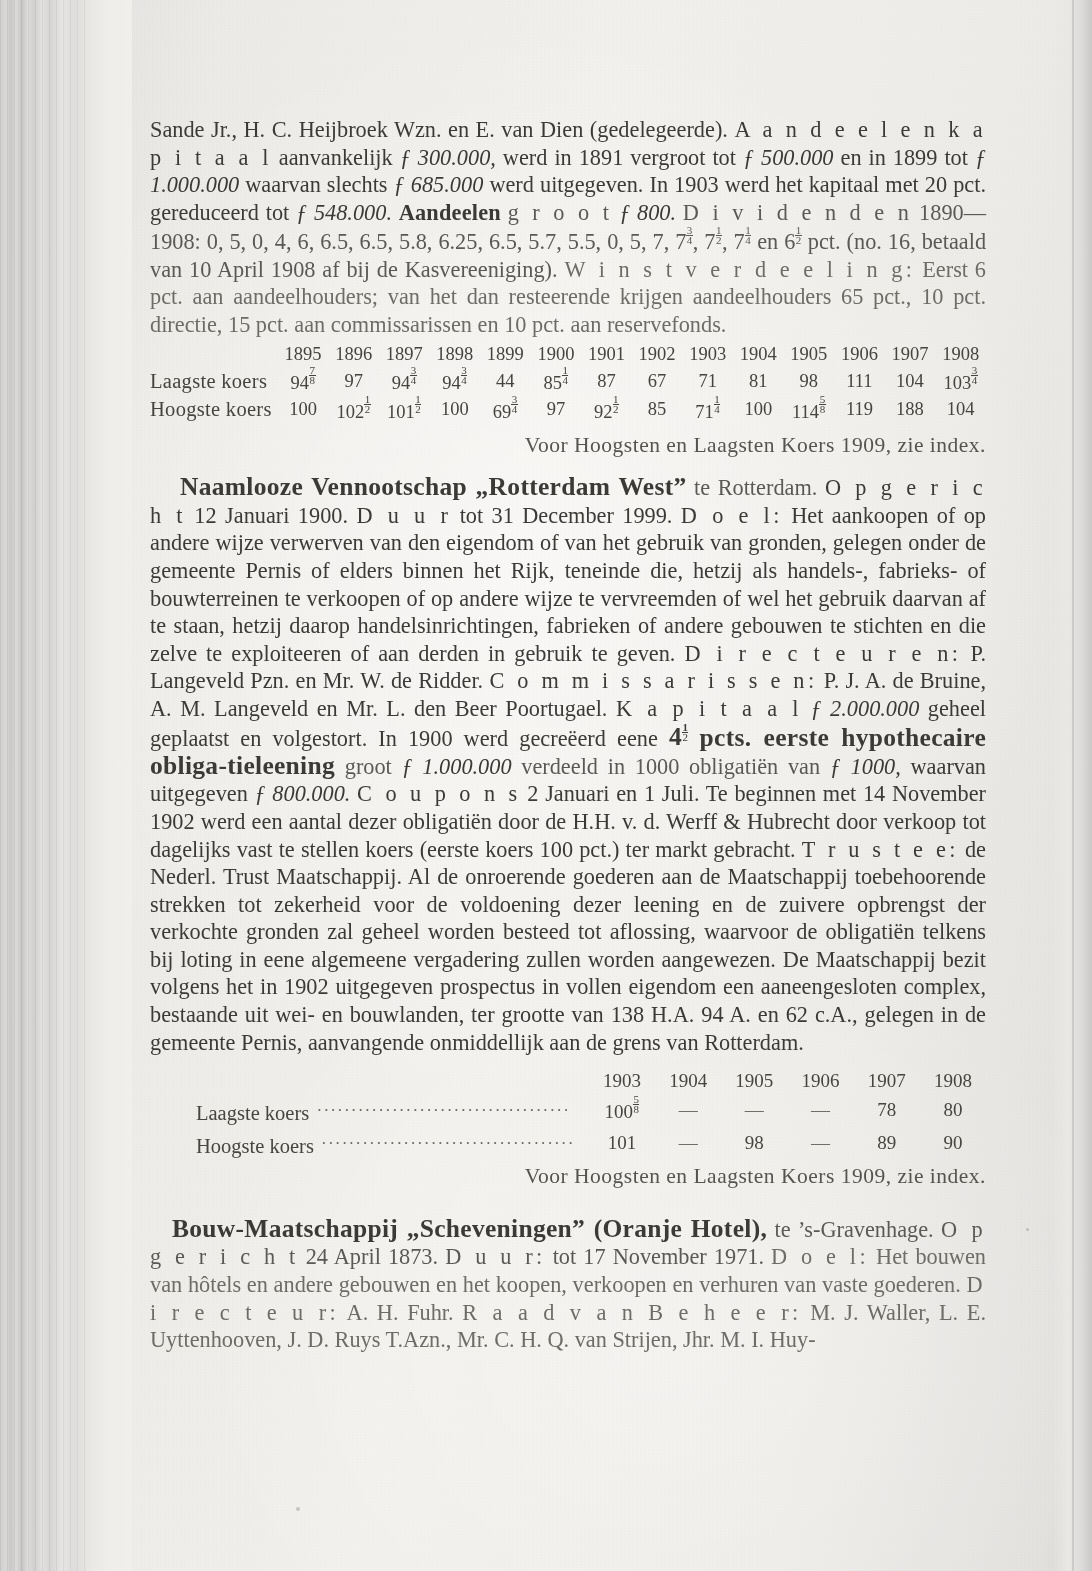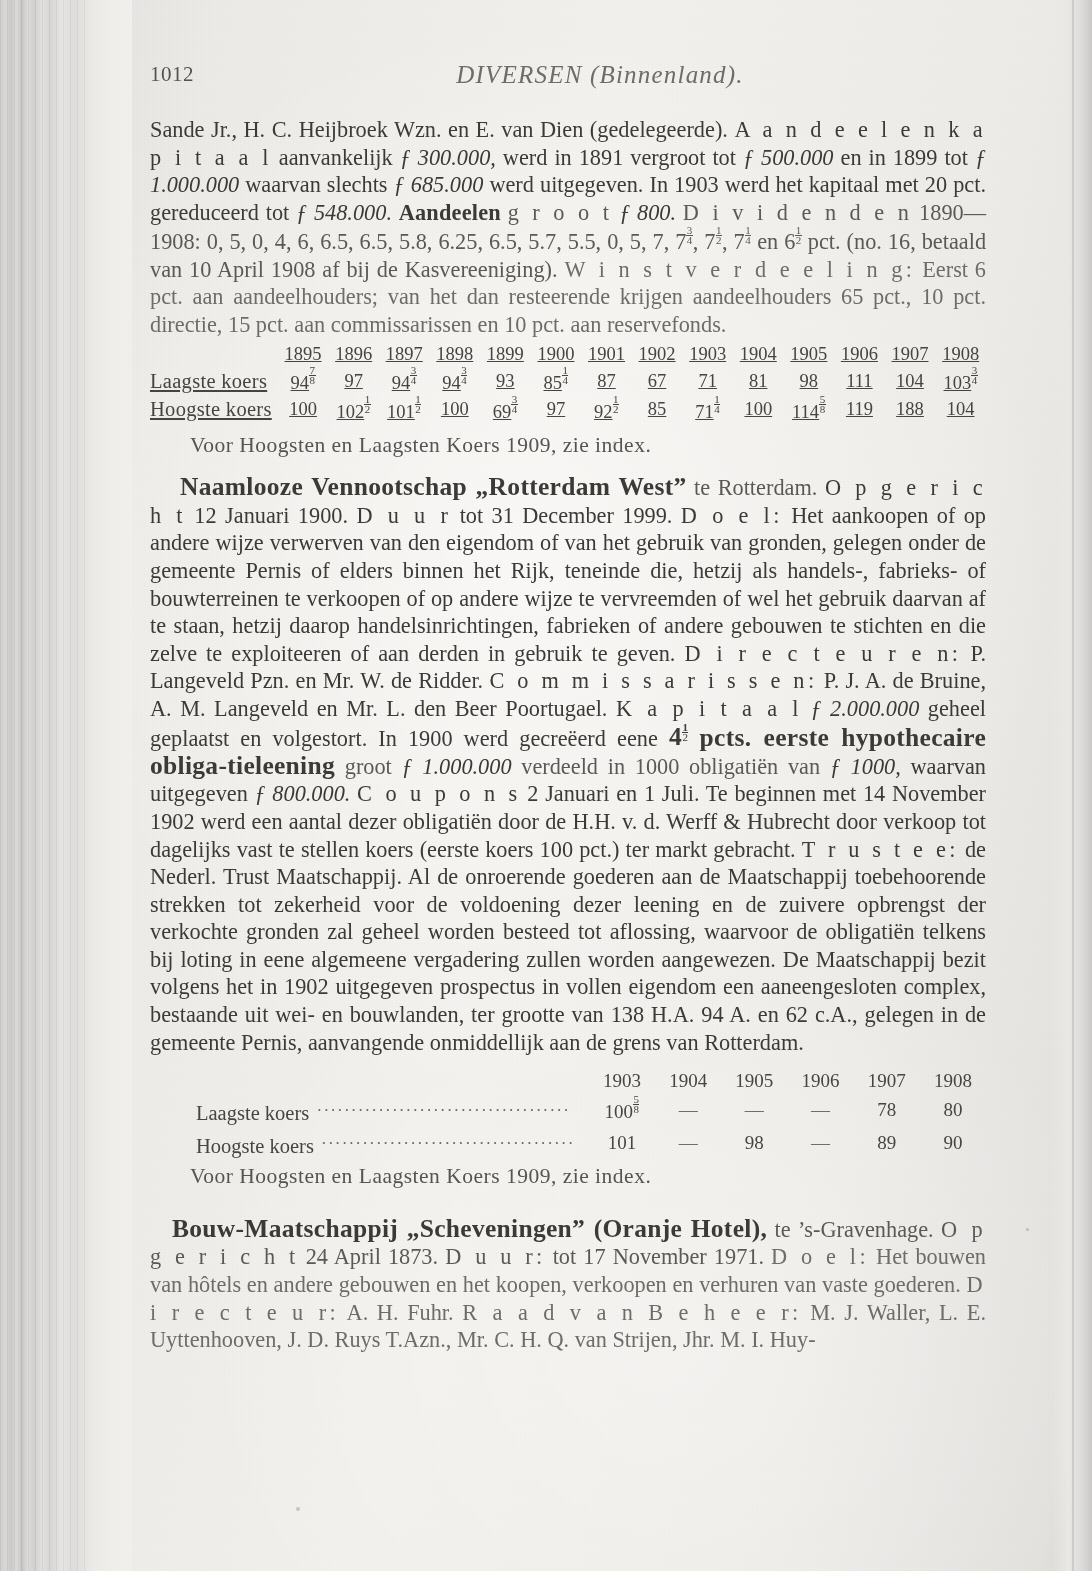--- a/index.html
+++ b/index.html
@@ -138,21 +138,21 @@
     text-align: center;
     line-height: 24px;
     white-space: nowrap;
   }
   table.koers td.lbl, table.koers th.lbl {
     text-align: left;
     font-size: 20.5px;
     padding-right: 6px;
     letter-spacing: .3px;
   }
-  .k1 { width: 836px; text-decoration: underline; }
+  .k1 { width: 836px; }
   .k1 td.yr, .k1 th.yr { width: 55px; }
   .frac {
     display: inline-block;
     font-size: 11px;
     line-height: 9px;
     vertical-align: .42em;
     text-align: center;
     letter-spacing: 0;
   }
   .frac i {
@@ -200,21 +200,21 @@
     font-size: 17px;
     letter-spacing: 2.6px;
     color: #6b6963;
     vertical-align: 2px;
     margin-left: 8px;
   }
   table.koers2 .yr { width: 78px; }
   .dash { color: #6a6862; letter-spacing: 0; }
 
   .tail-note {
-    text-align: left;
+    text-align: right;
     font-size: 21.5px;
     letter-spacing: .5px;
     color: #56544f;
     padding-left: 40px;
   }
   .blur1 { filter: blur(.18px); }
   .blur2 { filter: blur(.32px); }
   .speck {
     position: absolute;
     background: rgba(0,0,0,.18);
@@ -225,24 +225,20 @@
 </head>
 <body>
 
 <div class="page">
 
   <div class="paper-tone"></div>
   <div class="grain"></div>
 
   <div class="content">
 
-    <div class="runhead">
-      <span class="folio blur1">1012</span>
-      <span class="runtitle blur2 vfaded">DIVERSEN (Binnenland).</span>
-    </div>
 
     <div class="body">
 
       <p>
         <span class="blur1">Sande Jr., H. C. Heijbroek Wzn. en E. van Dien (gedelegeerde).</span>
         <span class="sp blur1">A a n d e e l e n k a p i t a a l</span>
         <span class="blur1">aanvankelijk</span>
         <span class="fl">ƒ 300.000,</span>
         <span class="blur1">werd in 1891 vergroot tot</span>
         <span class="fl">ƒ 500.000</span>
@@ -286,21 +282,21 @@
             <th class="yr">1908</th>
           </tr>
         </thead>
         <tbody>
           <tr>
             <td class="lbl">Laagste koers</td>
             <td class="yr"><span>94</span><span class="frac"><i>7</i><b>8</b></span></td>
             <td class="yr"><span>97</span></td>
             <td class="yr"><span>94</span><span class="frac"><i>3</i><b>4</b></span></td>
             <td class="yr"><span>94</span><span class="frac"><i>3</i><b>4</b></span></td>
-            <td class="yr"><span>93</span></td>
+            <td class="yr"><span>44</span></td>
             <td class="yr"><span>85</span><span class="frac"><i>1</i><b>4</b></span></td>
             <td class="yr"><span>87</span></td>
             <td class="yr"><span>67</span></td>
             <td class="yr"><span>71</span></td>
             <td class="yr"><span>81</span></td>
             <td class="yr"><span>98</span></td>
             <td class="yr"><span>111</span></td>
             <td class="yr"><span>104</span></td>
             <td class="yr"><span>103</span><span class="frac"><i>3</i><b>4</b></span></td>
           </tr>

